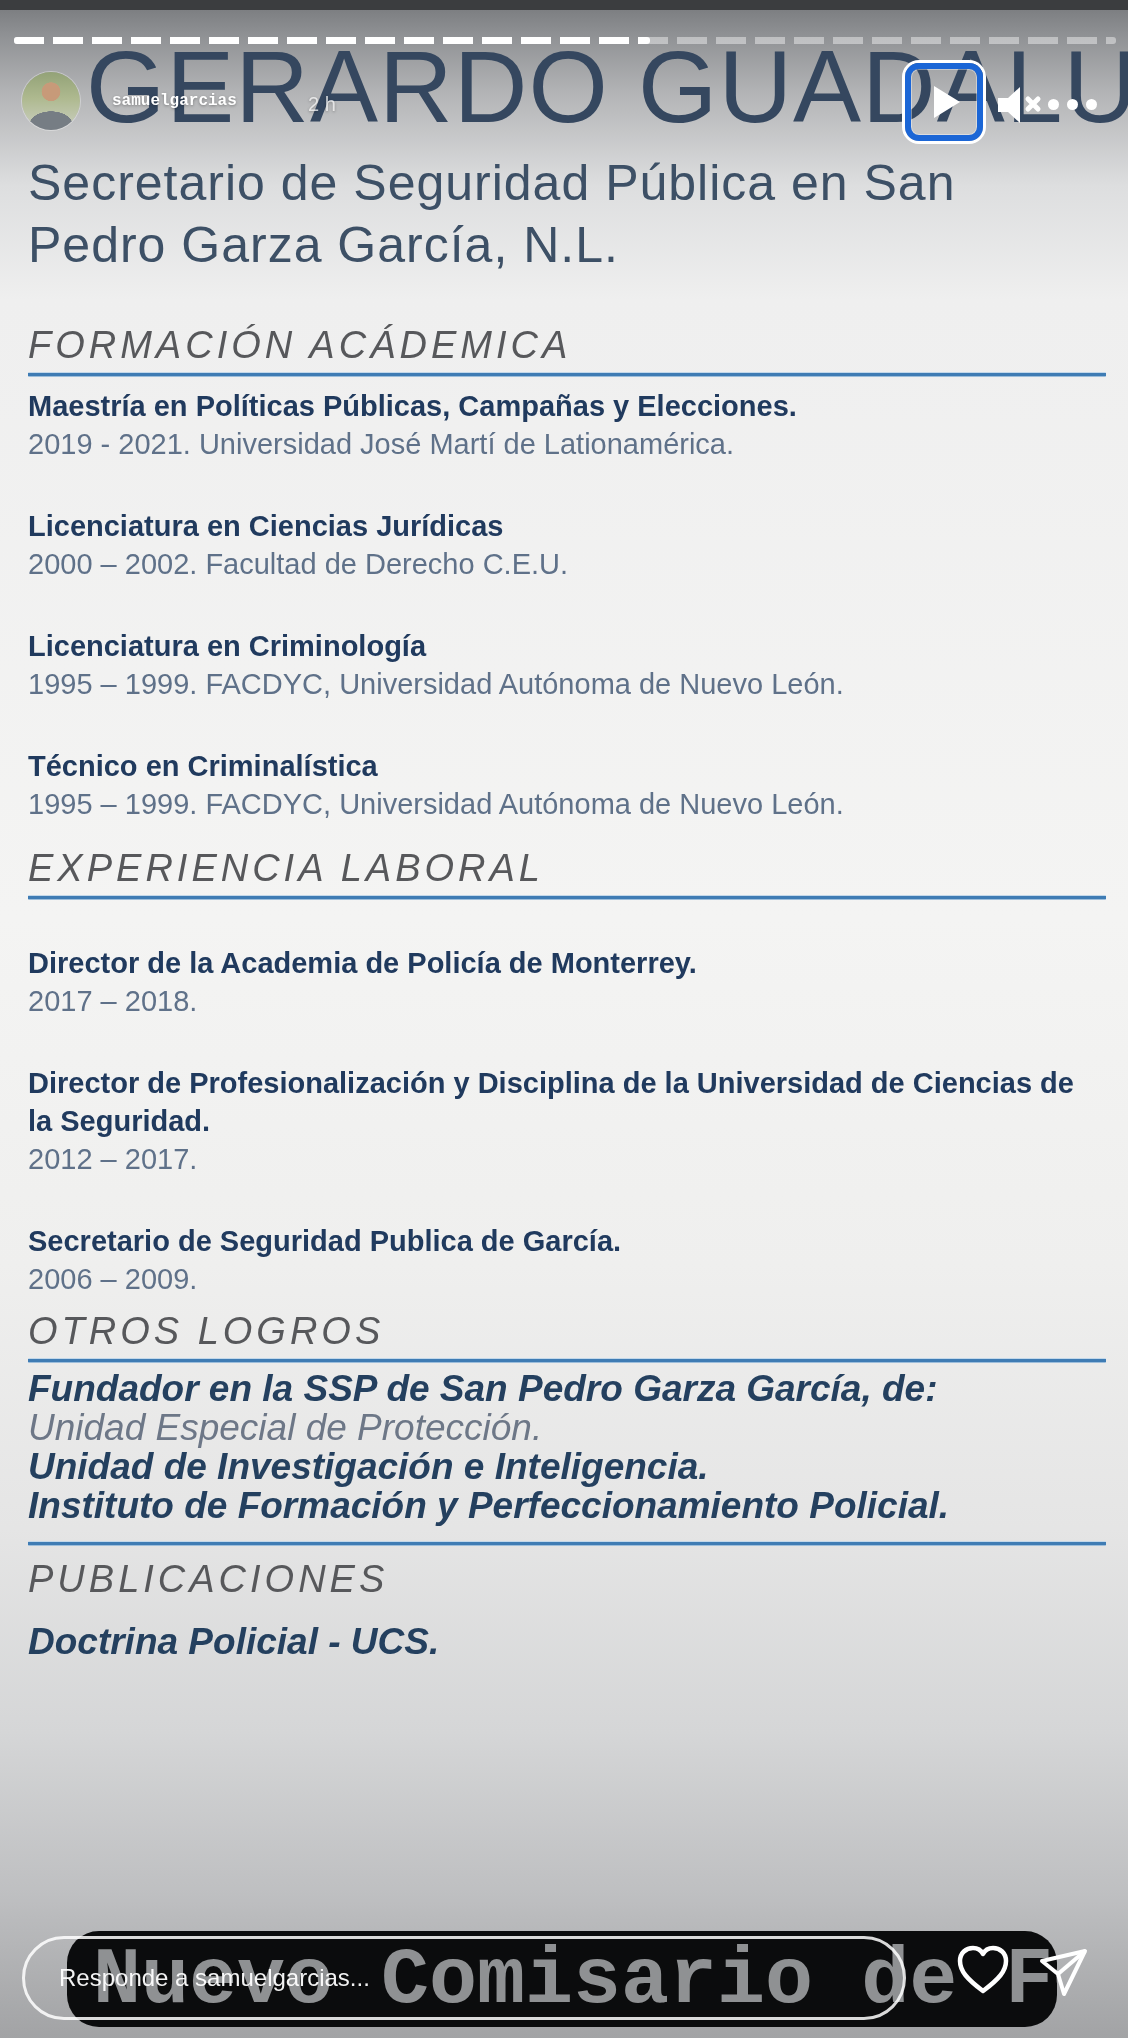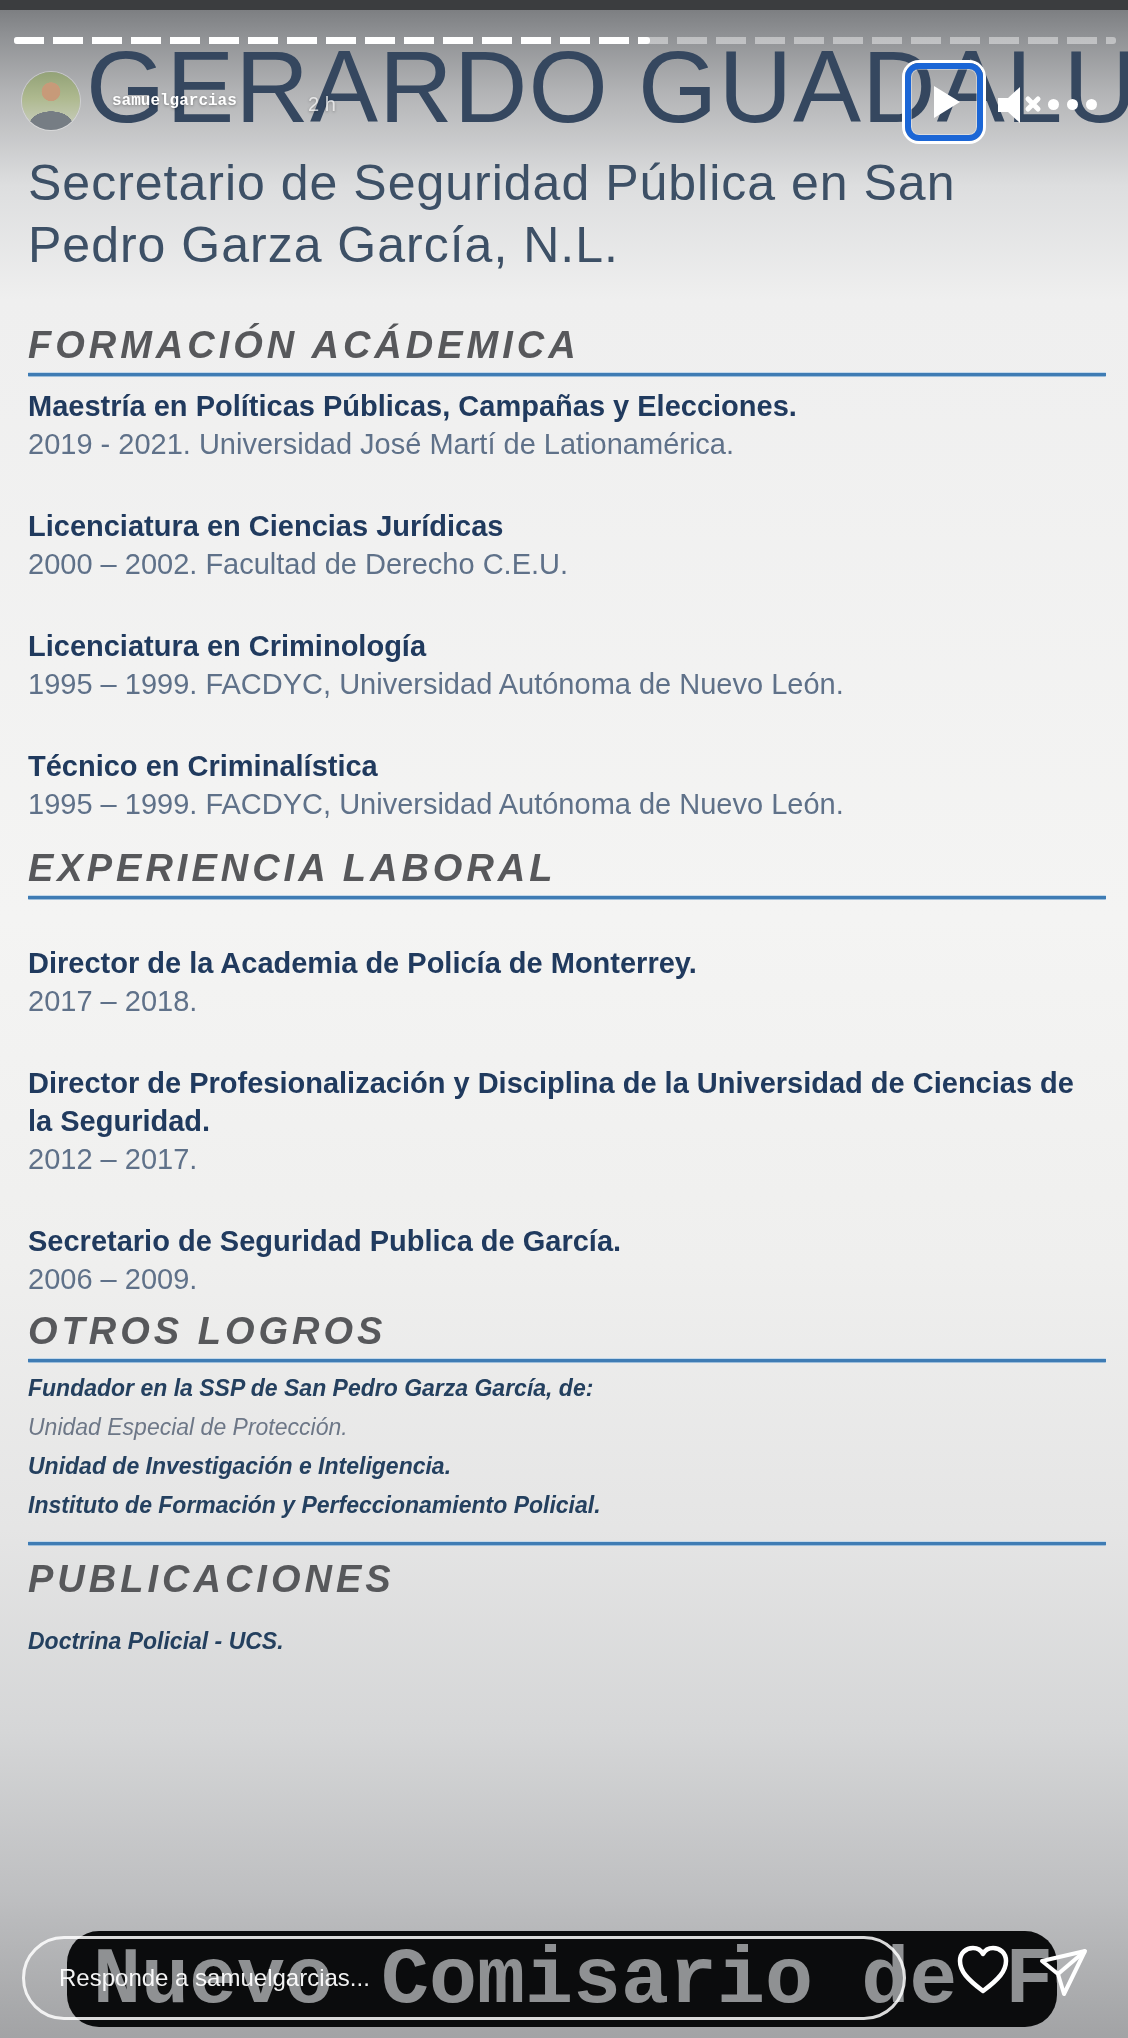--- a/index.html
+++ b/index.html
@@ -43,32 +43,32 @@
 
   
   .doc{position:absolute;inset:0;padding:0 22px 0 28px;color:#34465e;z-index:1;}
   .h1a,.h1b{font-size:102px;line-height:1.0;letter-spacing:1px;color:#35475f;white-space:nowrap;}
   .h1a{margin:36px 0 0 58px;}
   .h1b{margin:6px 0 0 0;}
   .subtitle{margin-top:14px;font-size:50px;line-height:62px;letter-spacing:1px;color:#3d5066;}
   .sec{margin-top:48px;}
   .sec.tight{margin-top:24px;}
   .sec.tightest{margin-top:12px;}
-  .sec-heading{font-size:38px;line-height:42px;font-weight:bold;font-style:italic;
+  .sec-heading{font-size:38px;line-height:42px;font-weight:normal;font-style:italic;
     letter-spacing:4px;color:#57585b;}
   .rule{margin-top:6px;height:5px;border-radius:1px;
     background:linear-gradient(180deg,#c3d8ea 0 20%,#3f7cb4 20% 75%,#9dbedb 75% 100%);}
   .rule.lone{margin-top:16px;}
   .entry{margin-top:44px;}
   .entry.first{margin-top:10px;}
   .entry-title{font-size:29px;line-height:38px;font-weight:bold;color:#203a5e;}
   .entry-detail{font-size:29px;line-height:38px;color:#5f7189;}
   .items{margin-top:6px;}
   .items.pub{margin-top:22px;}
-  .item{font-size:23px;line-height:39px;font-style:italic;font-weight:bold;color:#24405f;}
+  .item{font-size:37px;line-height:39px;font-style:italic;font-weight:bold;color:#24405f;}
   .item.regular{font-weight:normal;color:#6d7787;}
 
   
   .caption-box{position:absolute;left:67px;top:1931px;width:990px;height:96px;border-radius:32px;
     background:#0b0c0d;overflow:hidden;z-index:4;}
   .caption-text{font-size:80px;line-height:100px;font-weight:bold;letter-spacing:0px;
     color:#8f9193;white-space:nowrap;padding-left:26px;font-family:Liberation Mono, monospace;}
 
   
   .reply{position:absolute;left:22px;top:1936px;width:884px;height:84px;box-sizing:border-box;

